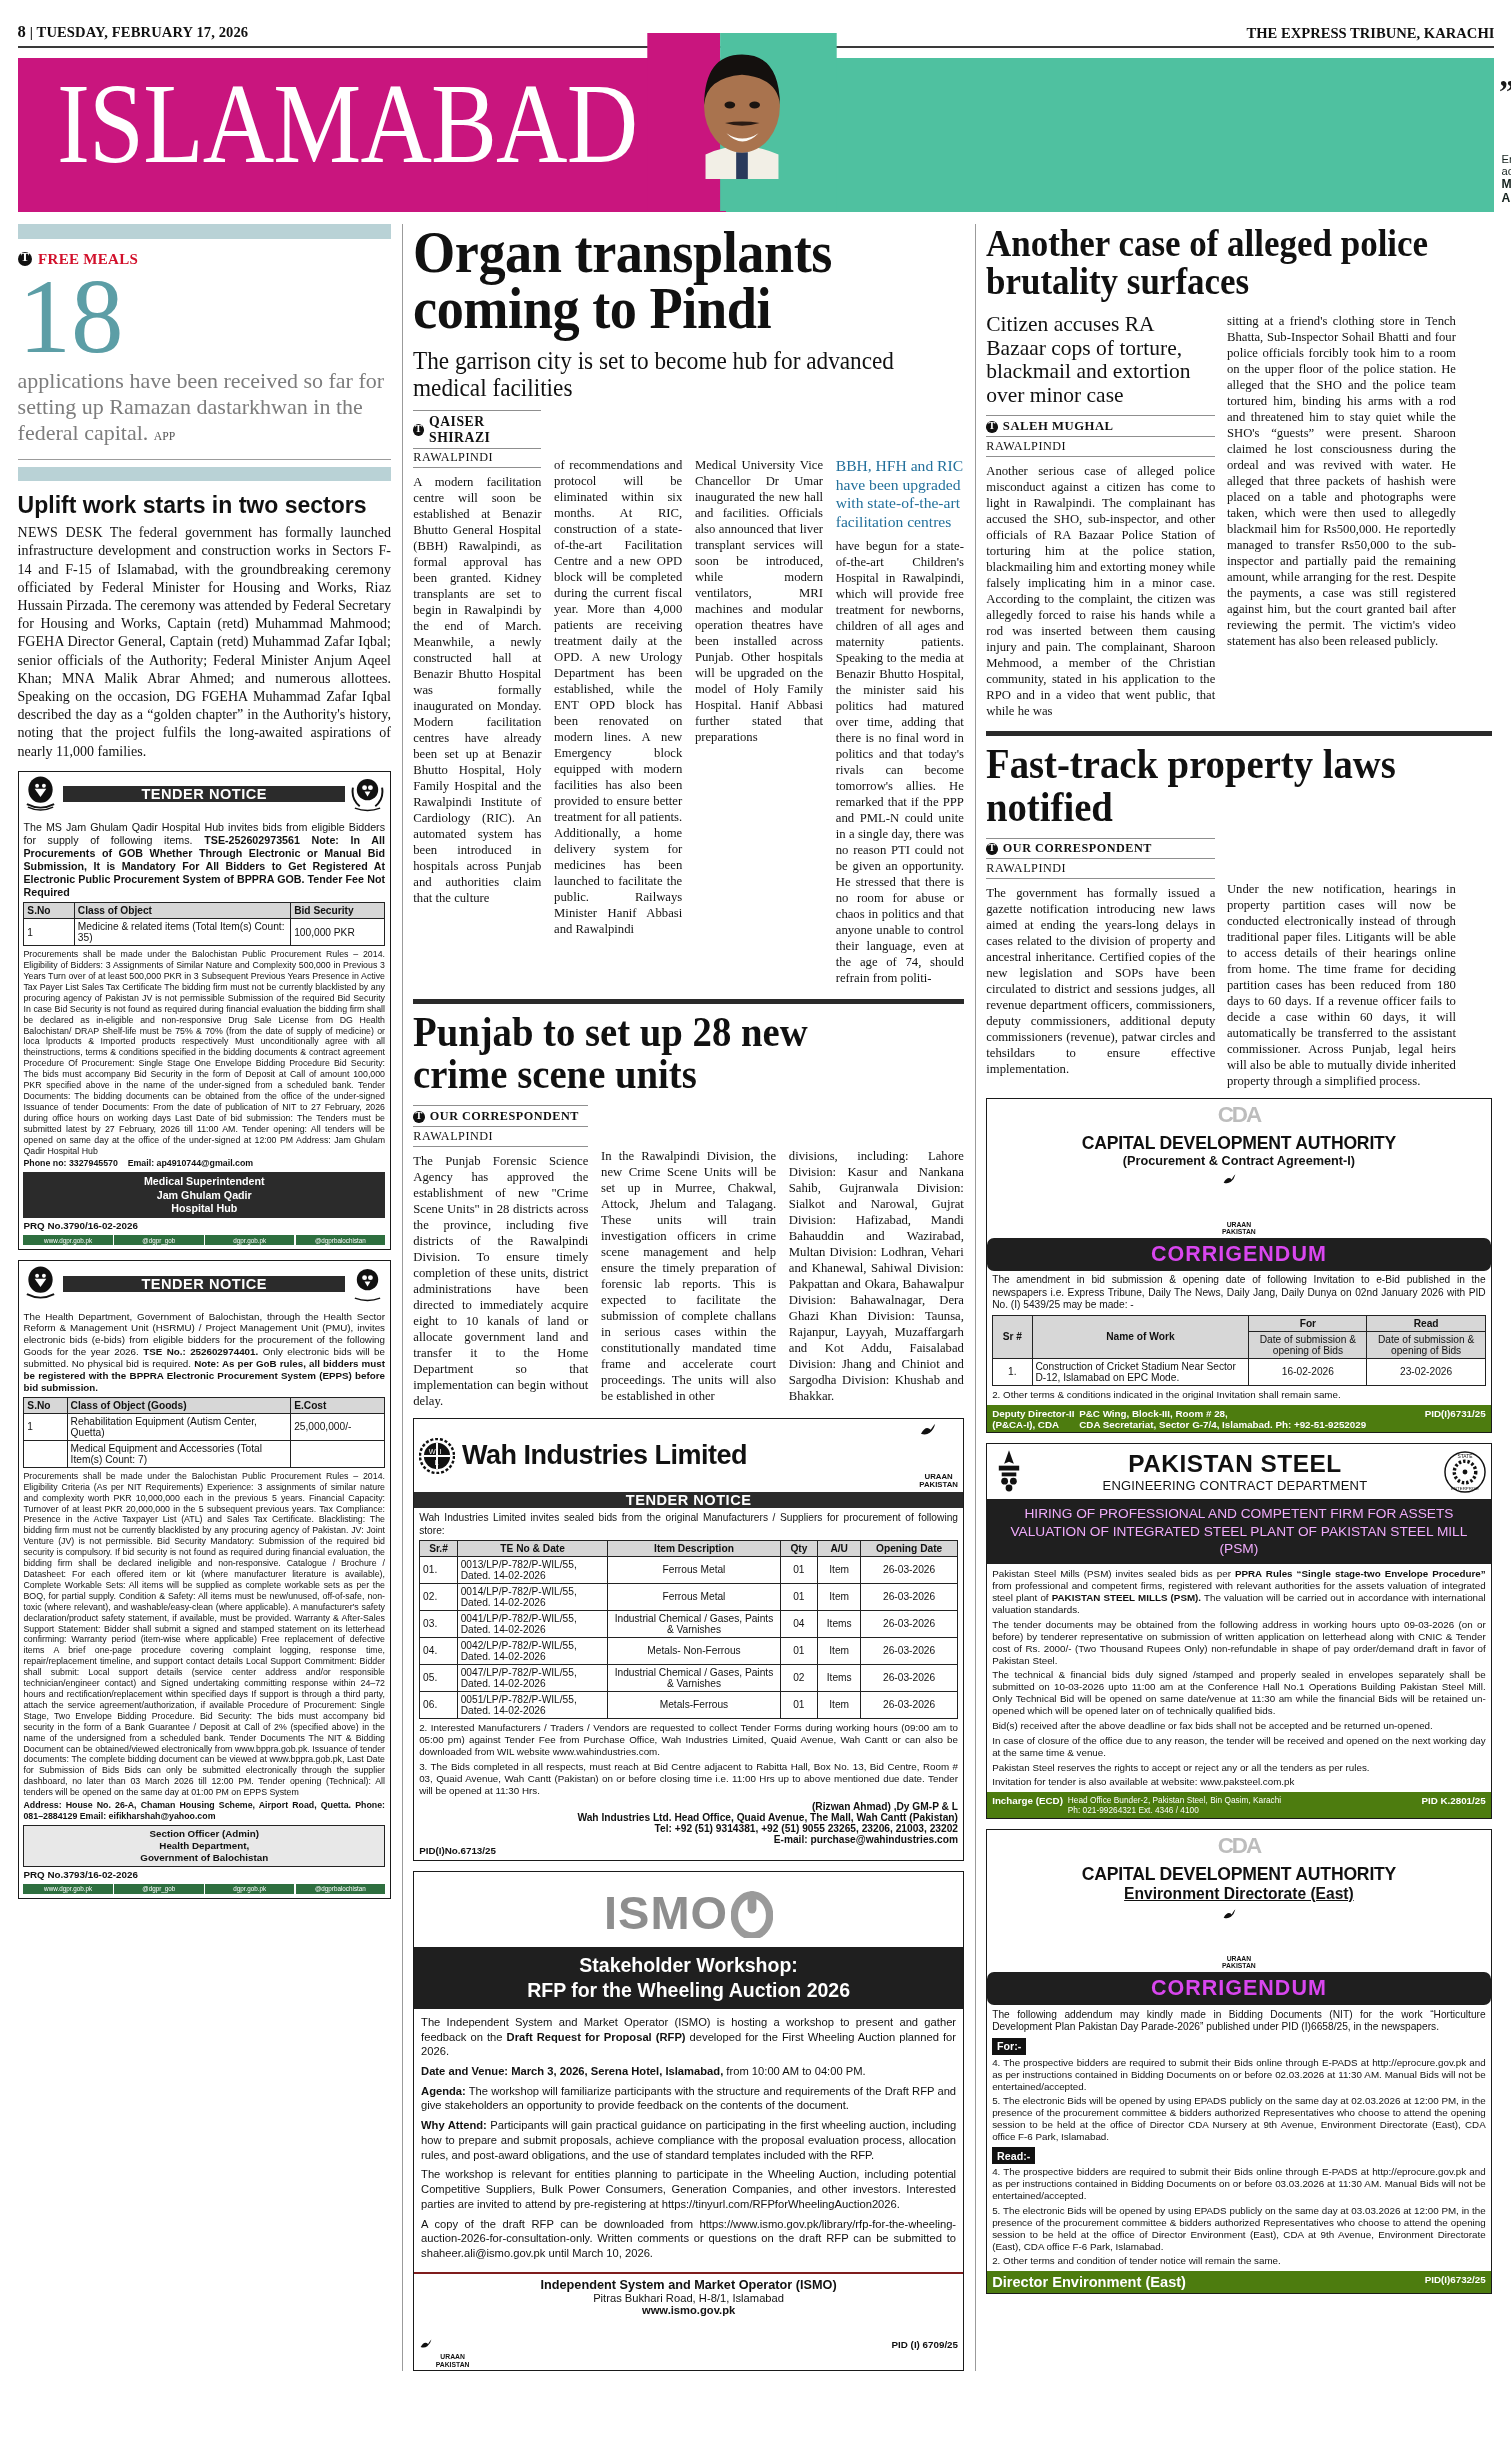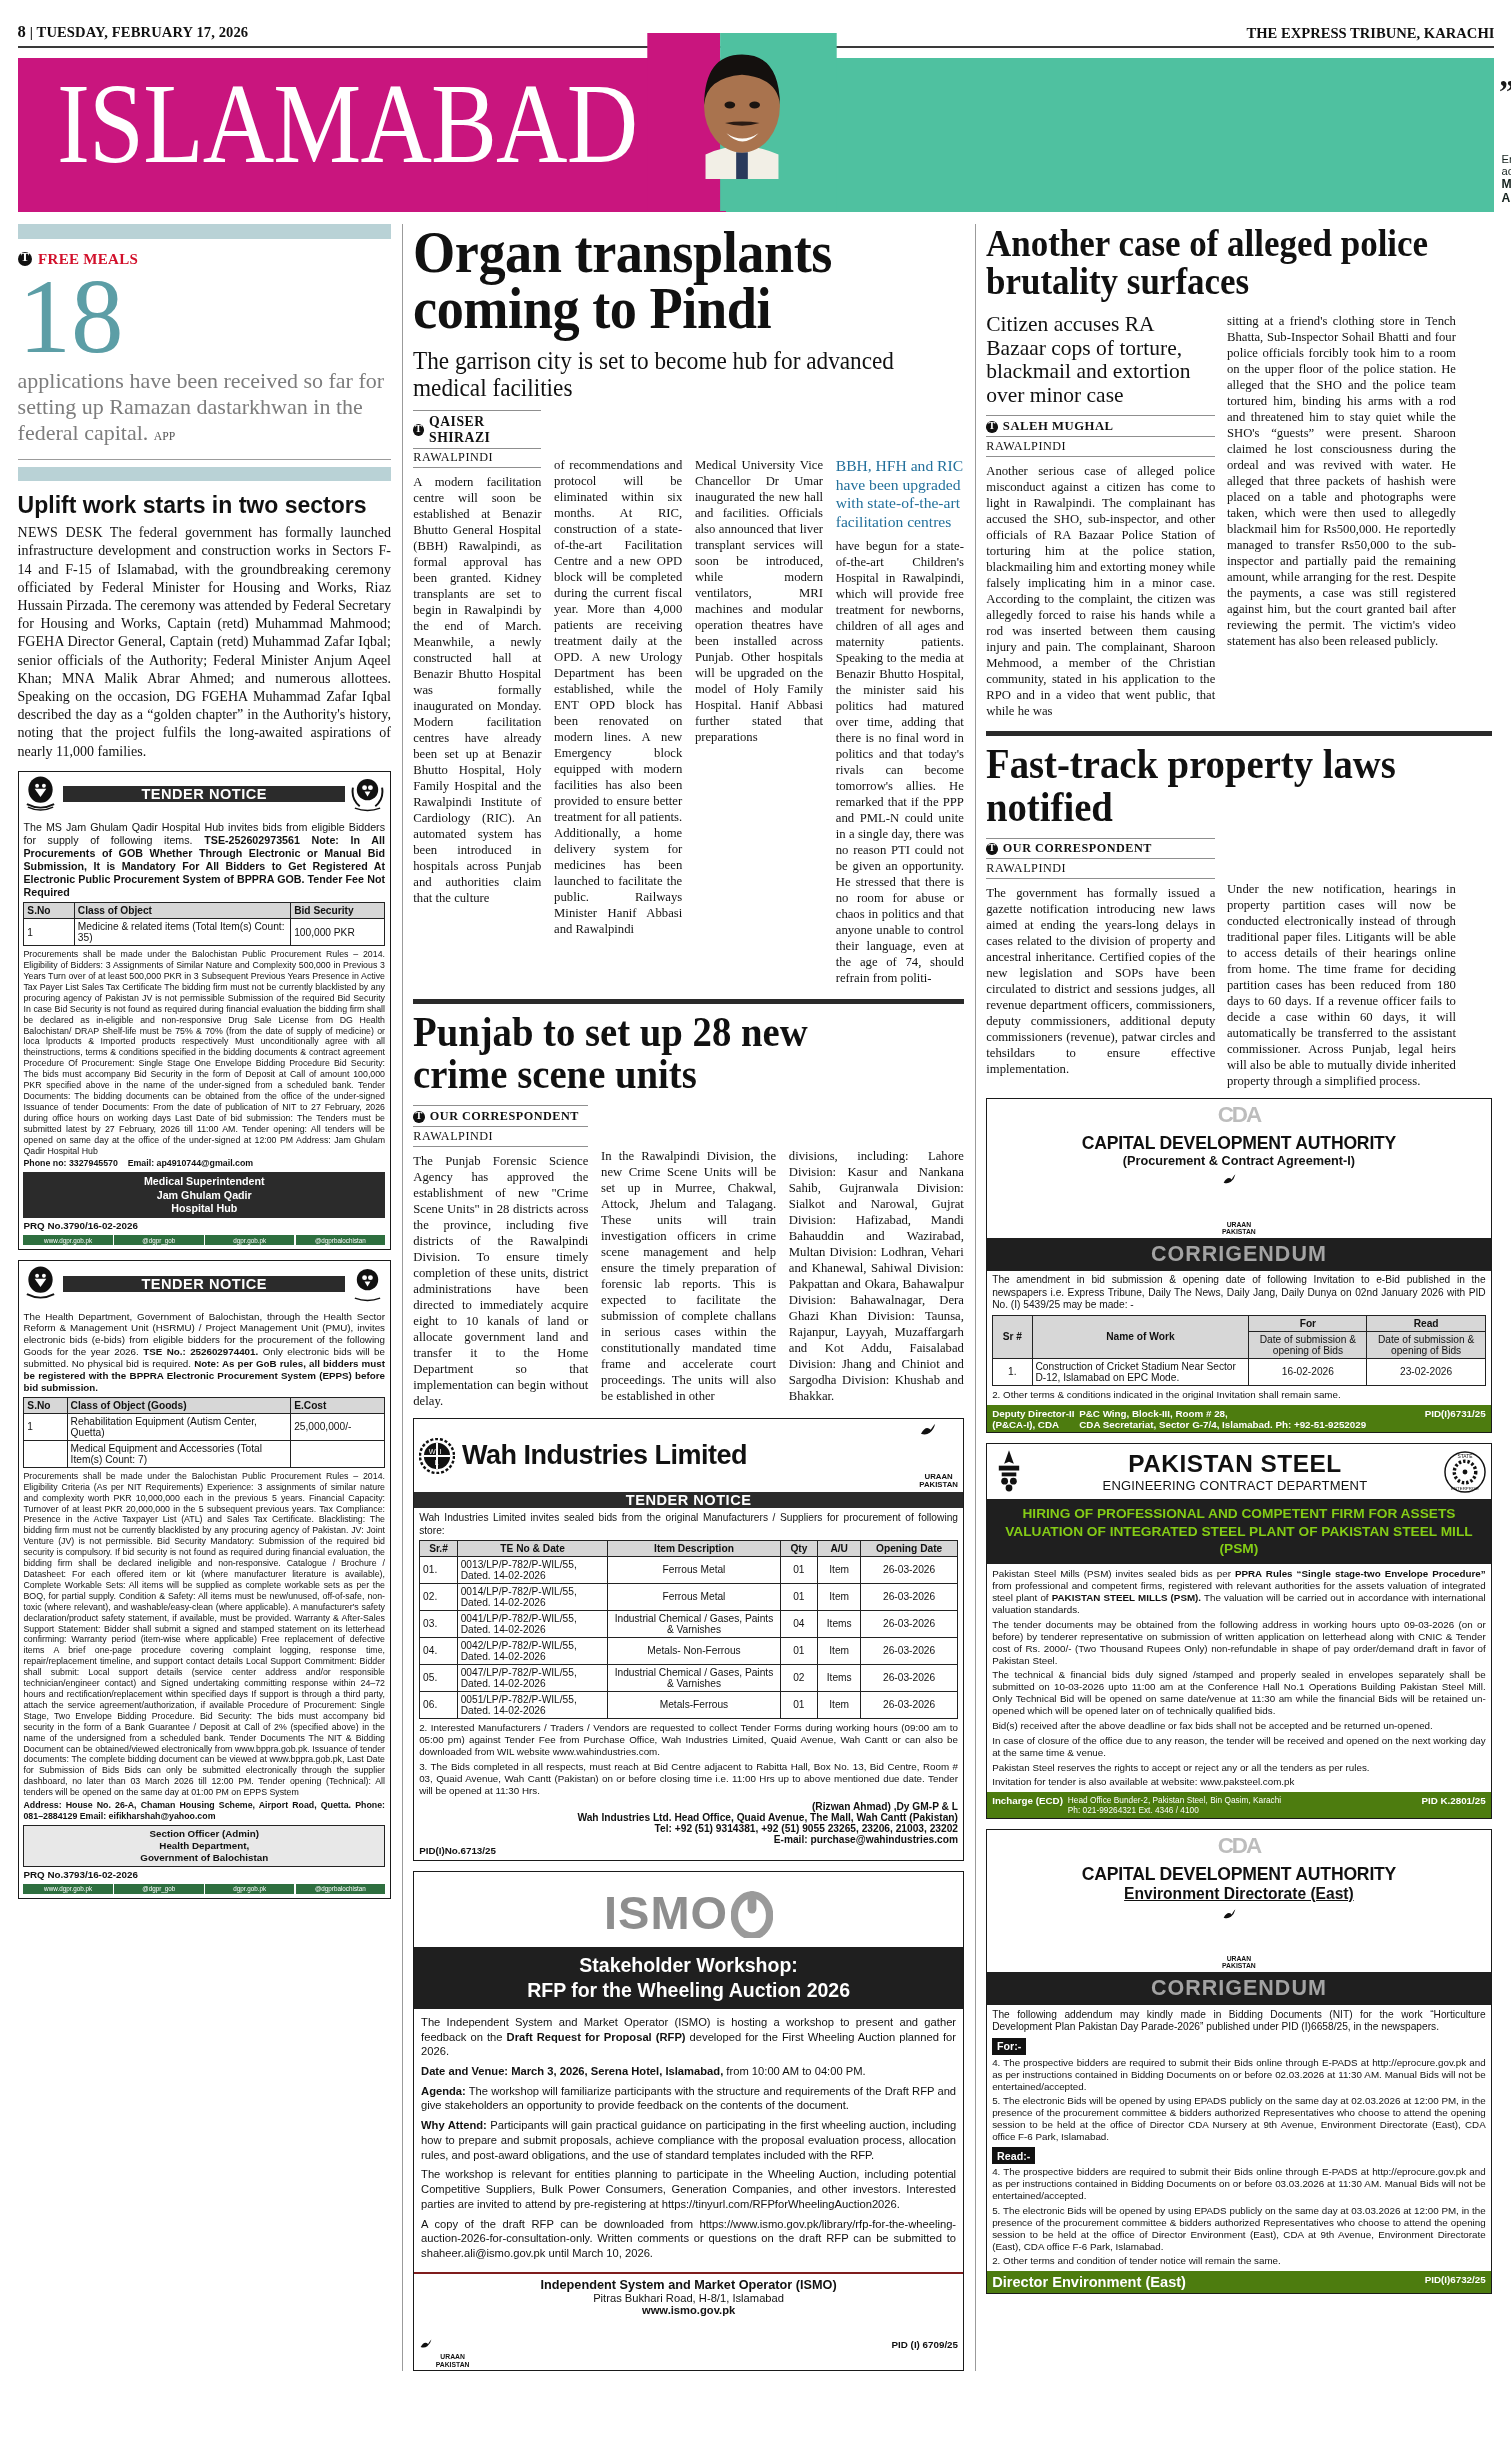--- a/index.html
+++ b/index.html
@@ -139,27 +139,27 @@
   .ismo-body p { margin:0 0 4.9px 0; }
   .ismo-foot { border-top:2px solid #7f1d1d; text-align:center; font-weight:700;
                font-size:12.7px; padding:3.9px; }
 
   .cda-head { display:flex; align-items:center; gap:4.9px; padding:2.9px 3.9px;flex-direction:column; }
   .cda-mark { font-family:"Liberation Sans", sans-serif; font-weight:700; font-size:22.4px;
               color:#bdbdbd; letter-spacing:-2px; }
   .cda-title { flex:1; text-align:center; }
   .cda-title .t1 { font-weight:700; font-size:17.6px; letter-spacing:-0.2px; }
   .cda-title .t2 { font-weight:700; font-size:12.7px; }
-  .corrigendum { background:#1f1f1f; color:#a3a3a3; text-align:center; font-weight:700;
-                 font-size:21.5px; padding:3.9px 0; letter-spacing:1px; }
+  .corrigendum { background:#1f1f1f; color:#d946ef; text-align:center; font-weight:700;
+                 font-size:21.5px; padding:3.9px 0; letter-spacing:1px;border-radius:7px; }
   .psm-head { text-align:center; padding:4.9px; }
   .psm-name { font-family:"Liberation Sans", sans-serif; font-weight:700; font-size:24.4px;
               letter-spacing:0.5px; }
   .psm-sub { font-size:13px; letter-spacing:0.2px; }
-  .psm-black { background:#1f1f1f; color:#84cc16; text-align:center; font-weight:700;
+  .psm-black { background:#1f1f1f; color:#f0abfc; text-align:center; font-weight:400;
                font-size:13.7px; line-height:1.3; padding:5.9px 3.9px; }
   .section-blk { background:#e8e8e8; border:1px solid #222; text-align:center;
                  font-size:9.8px; font-weight:700; padding:2.4px; line-height:1.2; }
   .prq { font-weight:700; font-size:9.8px; padding:2px 0; }
   .kbar { background:#111; color:#fff; font-weight:700; font-size:10.7px; padding:2.4px 4.9px; }
 </style>
 </head>
 <body>
 
 <div class="page">

